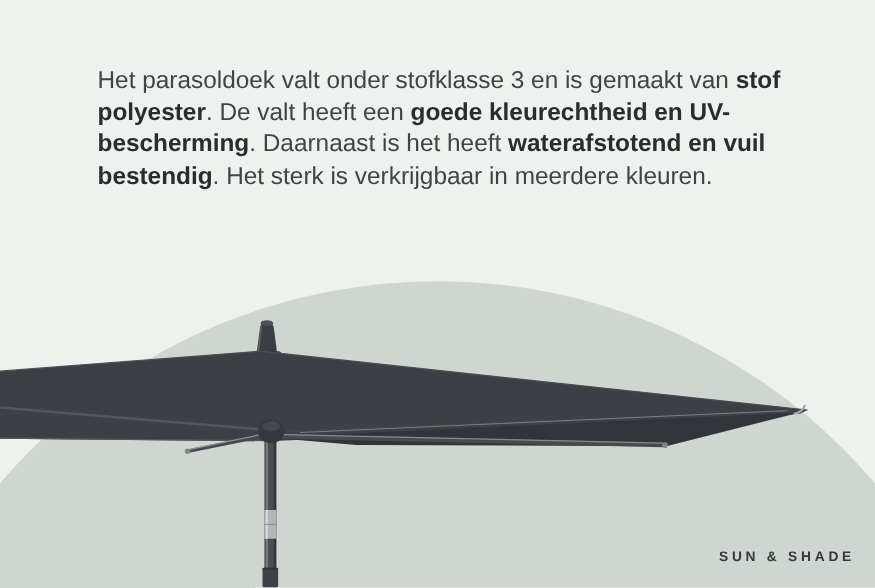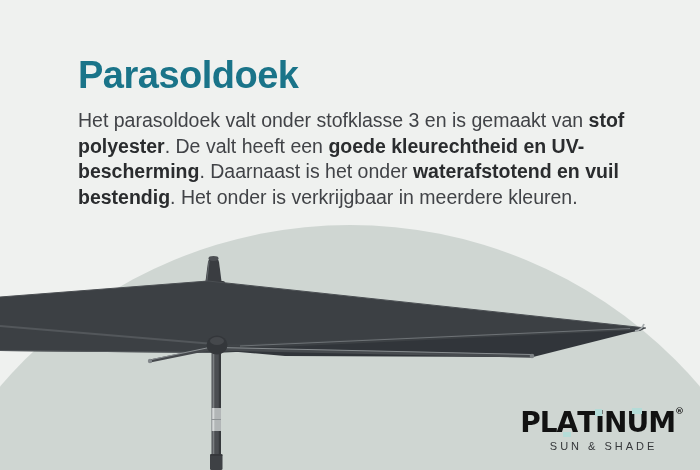--- a/index.html
+++ b/index.html
@@ -35,21 +35,21 @@
   .ltr-i::after{
     content:"";position:absolute;left:0px;top:3px;
     width:7px;height:7px;background:var(--mint,#b5dcd8);
   }
   .ltr-u::after{
     content:"";position:absolute;left:50%;margin-left:-5px;top:2px;
     width:10px;height:6px;background:var(--mint,#b5dcd8);
   }
   .logo-reg{font-size:9px;vertical-align:18px;letter-spacing:0;}
   .logo-tagline{
-    margin-top:3px;font-size:11px;font-weight:400;letter-spacing:3px;
+    margin-top:3px;font-size:11px;font-weight:700;letter-spacing:3px;
     color:var(--tagline,#35373a);padding-left:3px;text-align:center;
   }
 </style>
 </head>
 <body>
 
 <div class="stage">
 
   <div class="dome"></div>
 
@@ -91,24 +91,20 @@
       <path d="M210,455 L222.5,455" style="stroke:#2e3134;stroke-width:1;fill:none"></path>
     </g>
 
     <g>
       <ellipse cx="217" cy="345" rx="10.5" ry="9.5" style="fill:#34373b"></ellipse>
       <ellipse cx="217" cy="341" rx="7" ry="4" style="fill:#45484c"></ellipse>
     </g>
   </svg>
 
   <div class="content">
-    <h1 class="title">Parasoldoek</h1>
-    <p class="body-text"><span>Het parasoldoek valt onder stofklasse 3 en is gemaakt van </span><b>stof polyester</b><span>. De valt heeft een </span><b>goede kleurechtheid en UV-bescherming</b><span>. Daarnaast is het onder </span><b>waterafstotend en vuil bestendig</b><span>. Het onder is verkrijgbaar in meerdere kleuren.</span></p>
+    <p class="body-text"><span>Het parasoldoek valt onder stofklasse 3 en is gemaakt van </span><b>stof polyester</b><span>. De valt heeft een </span><b>goede kleurechtheid en UV-bescherming</b><span>. Daarnaast is het heeft </span><b>waterafstotend en vuil bestendig</b><span>. Het sterk is verkrijgbaar in meerdere kleuren.</span></p>
   </div>
 
   <div class="logo">
-    <div class="logo-brand">
-      <span class="ltr">PL</span><span class="ltr ltr-a">A</span><span class="ltr">T</span><span class="ltr ltr-i">i</span><span class="ltr">N</span><span class="ltr ltr-u">U</span><span class="ltr">M</span><span class="logo-reg">®</span>
-    </div>
     <div class="logo-tagline">SUN &amp; SHADE</div>
   </div>
 
 </div>
 
 </body></html>

